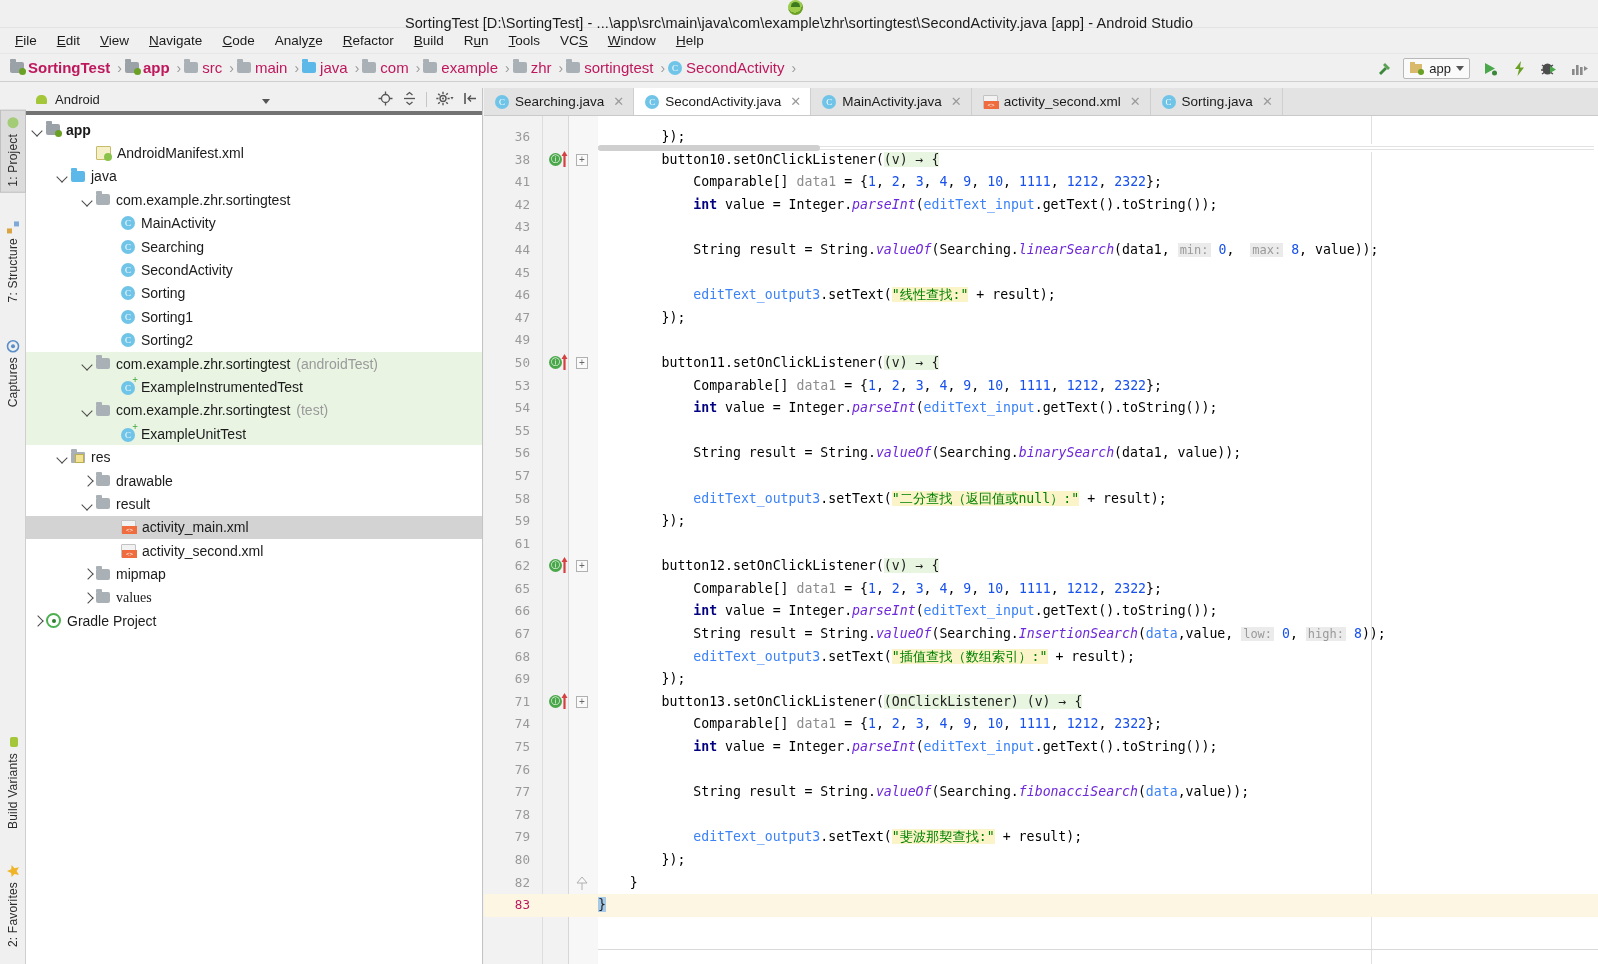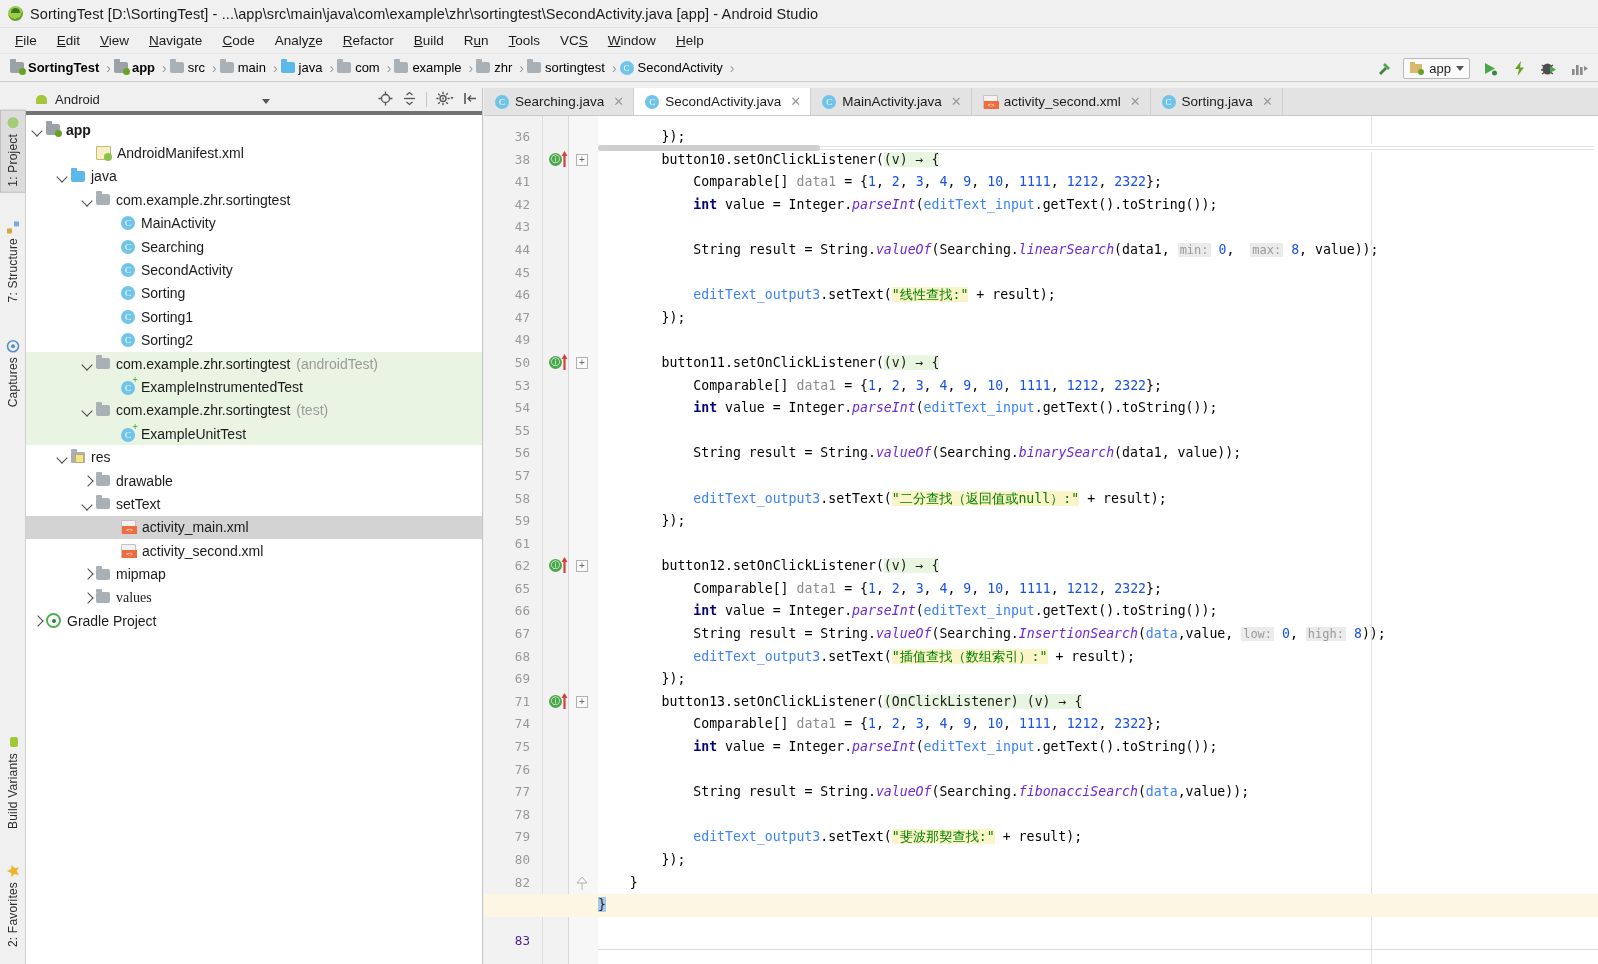--- a/index.html
+++ b/index.html
@@ -9,22 +9,23 @@
     font-family: "Liberation Sans", sans-serif;
     font-size: 13px;
     color: #1e1e1e;
     overflow: hidden;
   }
   #app { position: relative; width: 1598px; height: 964px; background:#f0f0f0; }
 
   
   .titlebar {
     height: 28px; display: flex; align-items: center;
-    padding-left: 8px; background: #f0f0f0;
+    background: #f0f0f0;
     border-bottom: 1px solid #e3e3e3;
+    flex-direction: column;
   }
   .as-logo {
     width: 15px; height: 15px; border-radius: 50%;
     background: radial-gradient(circle at 45% 38%, #9ccc49 0 55%, #6aa023 56% 100%);
     margin-right: 7px; position: relative; flex: none;
   }
   .as-logo::after{
     content:""; position:absolute; left:3px; top:2px; width:9px; height:5px;
     background:#3d7a1f; border-radius:5px 5px 0 0;
   }
@@ -43,21 +44,21 @@
   .menu-item u { text-decoration: underline; }
 
   
   .navbar {
     height: 28px; display: flex; align-items: center;
     background: #f0f0f0; padding-left: 8px;
     border-bottom: 1px solid #cfcfcf;
     position: relative;
   }
   .crumb { display: flex; align-items: center; padding: 0 2px; cursor: default; }
-  .crumb-label { font-size: 13px; color: #000000; margin: 0 4px 0 4px; white-space: nowrap; }
+  .crumb-label { font-size: 15px; color: #be185d; margin: 0 4px 0 4px; white-space: nowrap; }
   .crumb.bold .crumb-label { font-weight: bold; }
   .crumb-sep { color: #9a9a9a; font-size: 14px; margin: 0 1px; }
   .ic { flex: none; display: inline-block; }
   .ic-folder {
     width: 14px; height: 11px; background: #a9b0b6; border-radius: 1px 2px 2px 2px;
     position: relative;
   }
   .ic-folder::before{
     content:""; position:absolute; top:-3px; left:0; width:6px; height:3px;
     background:#a9b0b6; border-radius:1px 1px 0 0;
@@ -204,21 +205,21 @@
     font-family: "DejaVu Sans Mono", monospace; font-size: 13.2px; white-space: pre;
   }
   .lnum {
     position:absolute; left:0; width:46px; text-align:right;
     color:#999999; font-family:"DejaVu Sans Mono", monospace; font-size:12.6px;
   }
   .gicon { position:absolute; left:62px; width:22px; height:22.6px; }
   .fold  { position:absolute; left:88px; width:22px; height:22.6px; }
   .ltext { position:absolute; left:114px; }
   .line.cursorline { background:#fdf6e3; }
-  .line.cursorline .lnum { color:#4c1d95;margin-top:36px; }
+  .line.cursorline .lnum { color:#be185d; }
 
   
   .k  { color:#000080; font-weight:bold; }      
   .num{ color:#1750eb; }                         
   .fld{ color:#3b82f6; }                         
   .mtd{ color:#6d28d9; font-style:italic; }         
   .p  { color:#000; }
   .gray { color:#8c8c8c; }
   .lambda-hl { background:#e8f5e0; }
   .str-hl { background:#fbf4c8; color:#008000; }
@@ -525,21 +526,21 @@
           <span class="tlabel">res</span>
         </div>
         <div class="trow" style="padding-left: 54px;">
           <span class="arrow closed"></span>
           <span class="ic ic-folder"></span>
           <span class="tlabel">drawable</span>
         </div>
         <div class="trow" style="padding-left: 54px;">
           <span class="arrow open"></span>
           <span class="ic ic-folder"></span>
-          <span class="tlabel">setText</span>
+          <span class="tlabel">result</span>
         </div>
         <div class="trow sel" style="padding-left: 79px;">
           <span class="arrow"></span>
           <span class="ic-xml"></span>
           <span class="tlabel">activity_main.xml</span>
         </div>
         <div class="trow" style="padding-left: 79px;">
           <span class="arrow"></span>
           <span class="ic-xml"></span>
           <span class="tlabel">activity_second.xml</span>

